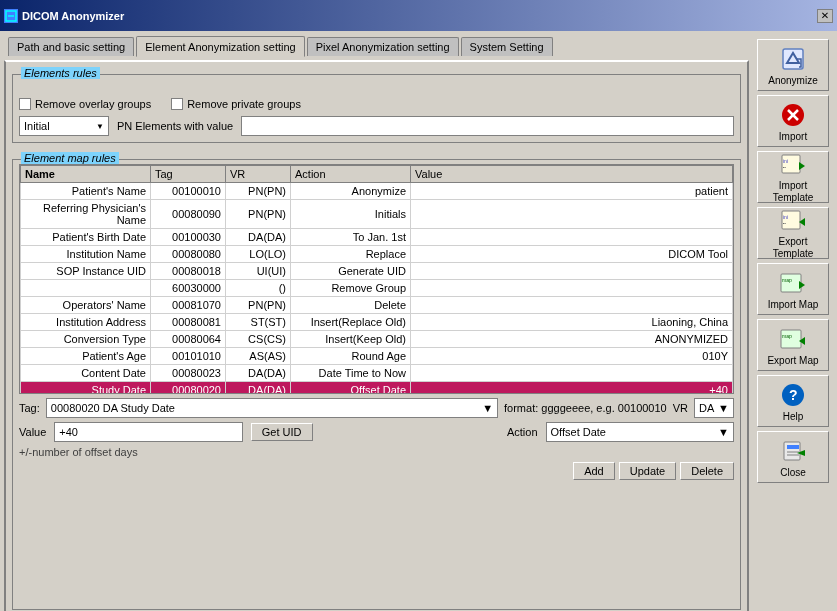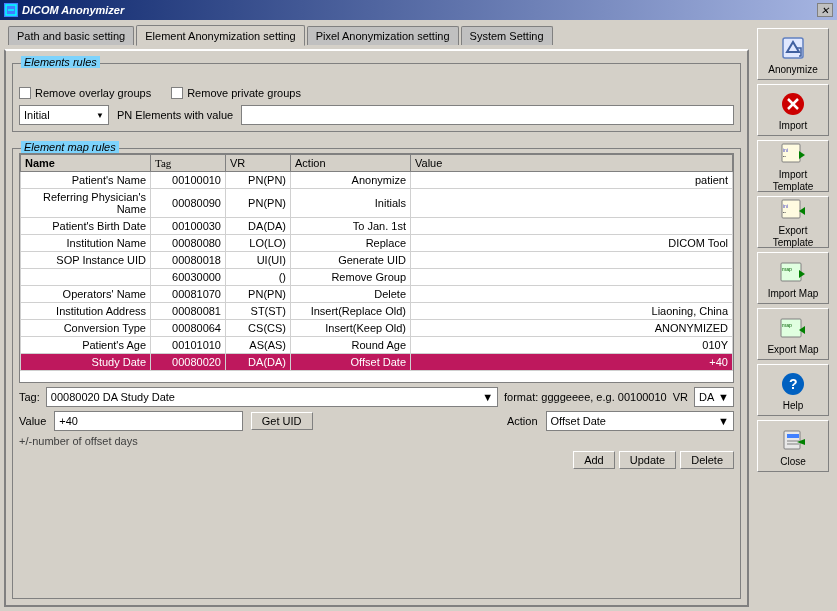--- a/index.html
+++ b/index.html
@@ -9,26 +9,25 @@
       background: #d4d0c8;
       width: 837px;
       height: 611px;
       overflow: hidden;
     }
 
     
     .title-bar {
       background: linear-gradient(to right, #0a246a, #a6b5e2);
       color: white;
-      height: 20px;
+      height: 31px;
       display: flex;
       align-items: center;
       padding: 0 4px;
       justify-content: space-between;
-      font-style: italic;
     }
     .title-bar-left {
       display: flex;
       align-items: center;
       gap: 4px;
     }
     .title-bar-icon {
       width: 14px;
       height: 14px;
       background: #4080ff;
@@ -378,21 +377,21 @@
         </div>
       </div>
 
       <div class="group-box" style="flex:1; display:flex; flex-direction:column; gap:4px; margin-top:10px;">
         <span class="group-box-title">Element map rules</span>
         <div class="table-wrapper" style="max-height: 230px;">
           <table>
             <thead>
               <tr>
                 <th style="width:130px;font-weight:bold;">Name</th>
-                <th style="width:75px;font-family:Liberation Serif, serif;">Tag</th>
+                <th style="width:75px;">Tag</th>
                 <th style="width:65px;">VR</th>
                 <th style="width:120px;">Action</th>
                 <th>Value</th>
               </tr>
             </thead>
             <tbody id="table-body">
             <tr>
                   <td>Patient's Name</td>
                   <td>00100010</td>
                   <td>PN(PN)</td>
@@ -454,20 +453,27 @@
                   <td>CS(CS)</td>
                   <td>Insert(Keep Old)</td>
                   <td>ANONYMIZED</td>
                 </tr>
                 <tr>
                   <td>Patient's Age</td>
                   <td>00101010</td>
                   <td>AS(AS)</td>
                   <td>Round Age</td>
                   <td>010Y</td>
+                </tr>
+                <tr>
+                  <td>Content Date</td>
+                  <td>00080023</td>
+                  <td>DA(DA)</td>
+                  <td>Date Time to Now</td>
+                  <td></td>
                 </tr>
                 <tr class="selected">
                   <td>Study Date</td>
                   <td>00080020</td>
                   <td>DA(DA)</td>
                   <td>Offset Date</td>
                   <td>+40</td>
                 </tr>
               </tbody>
           </table>

